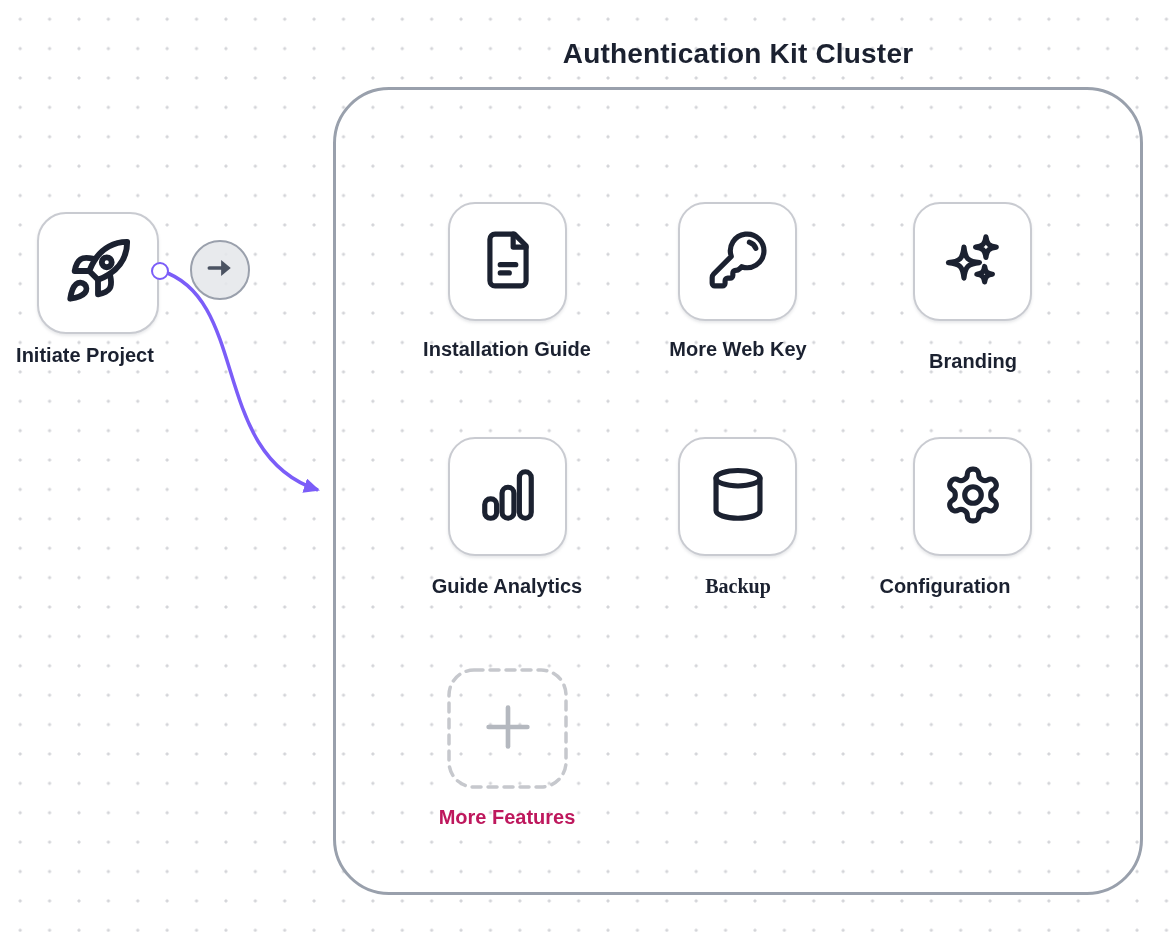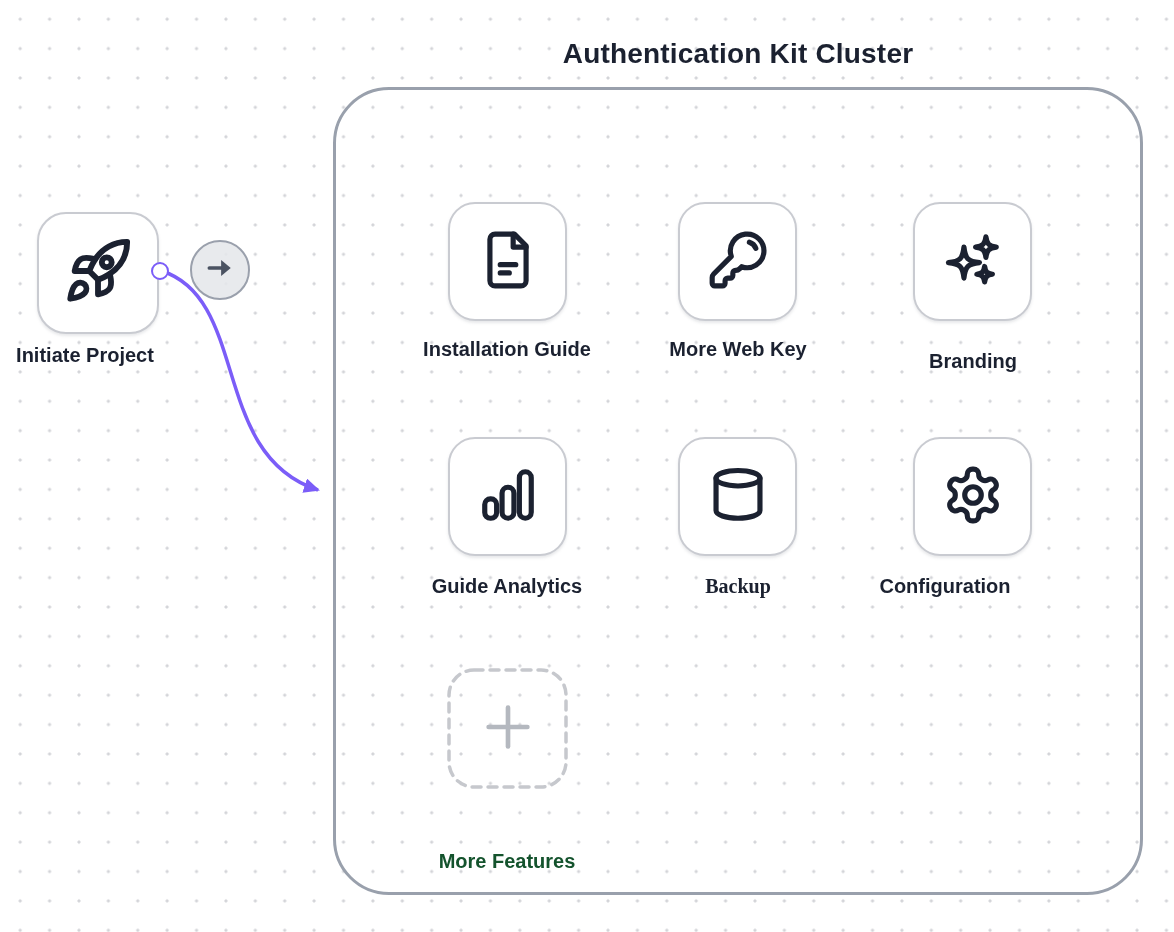--- a/index.html
+++ b/index.html
@@ -40,21 +40,21 @@
   
   .source-box{left:37px;top:212px;width:122px;height:122px;border-radius:29px;}
   .source-box svg{width:70px;height:70px;}
   
   .placeholder{
     position:absolute;left:447px;top:668px;width:121px;height:121px;
     display:flex;align-items:center;justify-content:center;cursor:pointer;
   }
   .placeholder svg.dash-border{position:absolute;left:0;top:0;width:121px;height:121px;}
   .placeholder svg.plus{width:62px;height:62px;color:#b4b8bf;position:relative;}
-  .placeholder-label{color:#14532d;margin-top:44px;}
+  .placeholder-label{color:#be185d;}
   
   .handle{
     position:absolute;left:151px;top:262px;width:18px;height:18px;border-radius:50%;
     background:#ffffff;border:2.5px solid #7b5df8;box-sizing:border-box;cursor:crosshair;
   }
   
   .arrow-btn{
     position:absolute;left:190px;top:240px;width:60px;height:60px;border-radius:50%;
     background:rgba(229,231,235,.88);border:2.5px solid #9aa0ac;box-sizing:border-box;
     display:flex;align-items:center;justify-content:center;cursor:pointer;

